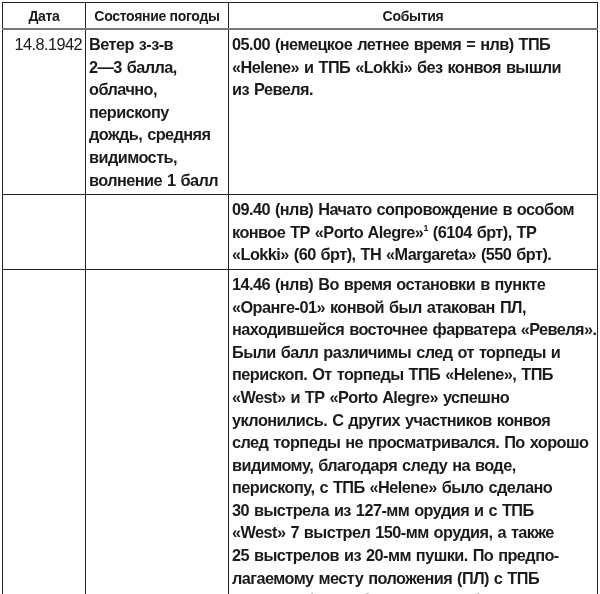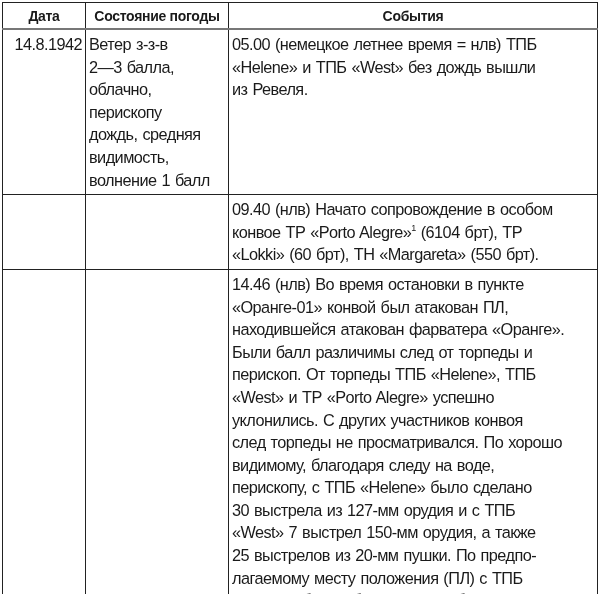--- a/index.html
+++ b/index.html
@@ -31,22 +31,22 @@
   col.c-events { width: 369px; }
   .cell {
     font-size: 16.3px;
     line-height: 22.6px;
     letter-spacing: -0.55px;
     word-spacing: 1px;
     padding: 3px 3px 3px 3px;
     white-space: nowrap;
   }
   td.date .cell { padding-left: 8px; text-align: right; }
-  td.weather .cell { padding-left: 3px; }
-  td.events .cell { padding-left: 3px; }
+  td.weather .cell { padding-left: 3px; font-weight: bold; }
+  td.events .cell { padding-left: 3px; font-weight: bold; }
   .line { display: block; }
   sup { font-size: 9px; vertical-align: 7px; line-height: 0; }
   tr.r1 td { height: 152px; }
   tr.r2 td { height: 64px; }
   tr.r3 td { height: 336px; }
 </style>
 </head>
 <body>
 
 <table class="log">
@@ -76,21 +76,21 @@
           <span class="line">облачно,</span>
           <span class="line">перископу</span>
           <span class="line">дождь, средняя</span>
           <span class="line">видимость,</span>
           <span class="line">волнение 1 балл</span>
         </div>
       </td>
       <td class="events">
         <div class="cell">
           <span class="line">05.00 (немецкое летнее время = нлв) ТПБ</span>
-          <span class="line">«Helene» и ТПБ «West» без дождь вышли</span>
+          <span class="line">«Helene» и ТПБ «Lokki» без конвоя вышли</span>
           <span class="line">из Ревеля.</span>
         </div>
       </td>
     </tr>
     <tr class="r2">
       <td class="date">
           <div class="cell"><span></span></div>
         </td>
       <td class="weather">
           <div class="cell"></div>
@@ -107,21 +107,21 @@
       <td class="date">
           <div class="cell"><span></span></div>
         </td>
       <td class="weather">
           <div class="cell"></div>
         </td>
       <td class="events">
         <div class="cell">
           <span class="line">14.46 (нлв) Во время остановки в пункте</span>
           <span class="line">«Оранге-01» конвой был атакован ПЛ,</span>
-          <span class="line">находившейся атакован фарватера «Оранге».</span>
+          <span class="line">находившейся восточнее фарватера «Ревеля».</span>
           <span class="line">Были балл различимы след от торпеды и</span>
           <span class="line">перископ. От торпеды ТПБ «Helene», ТПБ</span>
           <span class="line">«West» и ТР «Porto Alegre» успешно</span>
           <span class="line">уклонились. С других участников конвоя</span>
           <span class="line">след торпеды не просматривался. По хорошо</span>
           <span class="line">видимому, благодаря следу на воде,</span>
           <span class="line">перископу, с ТПБ «Helene» было сделано</span>
           <span class="line">30 выстрела из 127-мм орудия и с ТПБ</span>
           <span class="line">«West» 7 выстрел 150-мм орудия, а также</span>
           <span class="line">25 выстрелов из 20-мм пушки. По предпо-</span>

